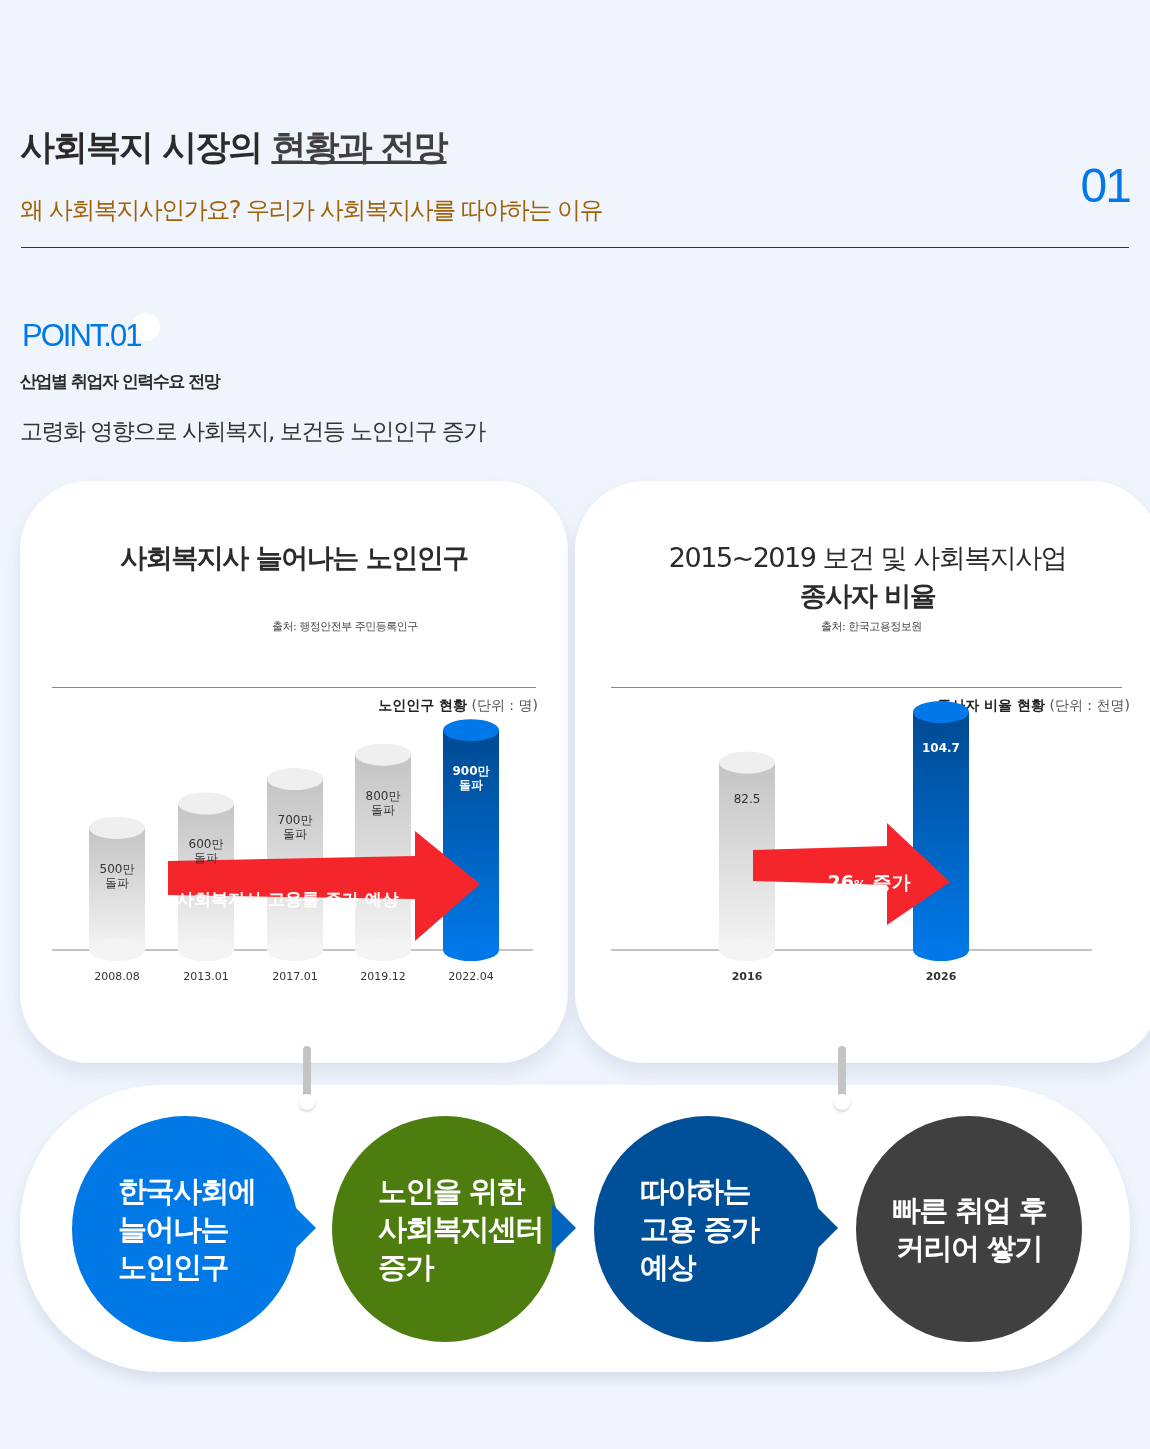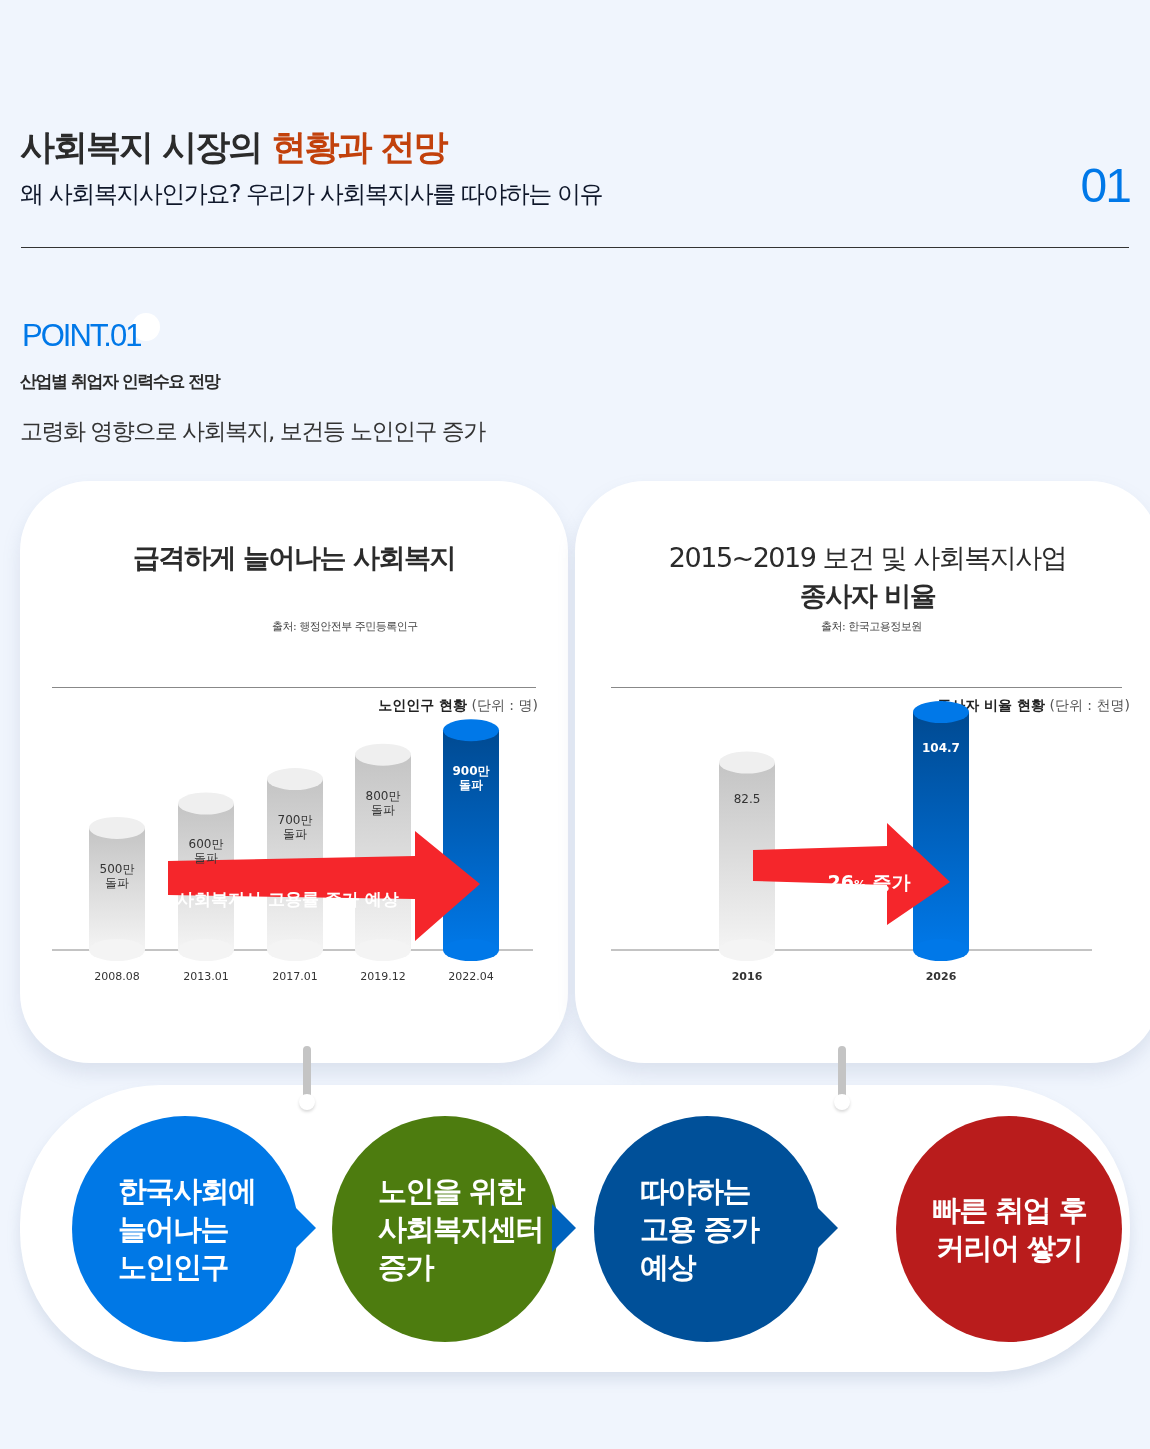--- a/index.html
+++ b/index.html
@@ -1,21 +1,21 @@
 <!DOCTYPE html>
 <html><head>
 <meta charset="utf-8">
 <style>
   * { box-sizing: border-box; margin: 0; padding: 0; }
   html, body { width: 1150px; height: 1449px; background: #f0f5fd; overflow: hidden; }
   body { font-family: "DejaVu Sans", "Liberation Sans", sans-serif; color: #2b2b2b; position: relative; }
 
   .header-title { position: absolute; left: 20px; top: 124px; font-size: 35px; font-weight: bold; letter-spacing: -2px; color: #2b2b2b; }
-  .header-title .accent { color: #c2410c; }
-  .header-sub { position: absolute; left: 20px; top: 178px; font-size: 24px; letter-spacing: -1.5px; color: #0f172a; }
+  .header-title .accent { color: #404040; text-decoration: underline; }
+  .header-sub { position: absolute; left: 20px; top: 194px; font-size: 24px; letter-spacing: -1.5px; color: #a16207; }
   .header-num { position: absolute; right: 20px; top: 158px; font-size: 48px; font-weight: 300; color: #0078e8; font-family: "Liberation Sans", sans-serif; letter-spacing: -2px; }
   .header-rule { position: absolute; left: 21px; right: 21px; top: 247px; height: 1px; background: #333; }
 
   .point-wrap { position: absolute; left: 22px; top: 318px; }
   .point-dot { position: absolute; left: 110px; top: -5px; width: 28px; height: 28px; border-radius: 50%; background: #fff; }
   .point-label { position: relative; font-family: "Liberation Sans", sans-serif; font-size: 31px; color: #0078e8; letter-spacing: -2px; }
   .point-title { position: absolute; left: 20px; top: 370px; font-size: 17px; font-weight: bold; letter-spacing: -1.5px; color: #2b2b2b; }
   .point-sub { position: absolute; left: 20px; top: 416px; font-size: 23px; letter-spacing: -1.5px; color: #333; }
 
   .card { position: absolute; top: 481px; width: 548px; height: 582px; background: #fff; border-radius: 70px; box-shadow: 0 10px 18px rgba(120,140,170,0.18); }
@@ -55,21 +55,21 @@
 
 <div class="point-wrap">
   <div class="point-dot"></div>
   <div class="point-label">POINT.01</div>
 </div>
 <div class="point-title">산업별 취업자 인력수요 전망</div>
 <div class="point-sub">고령화 영향으로 사회복지, 보건등 노인인구 증가</div>
 
 <div class="card card-left">
   <div class="card-title">
-    <div class="b">급격하게 늘어나는 사회복지</div>
+    <div class="b">사회복지사 늘어나는 노인인구</div>
   </div>
   <div class="card-source">출처: 행정안전부 주민등록인구</div>
   <div class="top-rule"></div>
   <div class="unit-label">
     <b>노인인구 현황</b>
     <span class="s">(단위 : 명)</span>
   </div>
   <svg class="chart" id="chart0" width="548" height="582">
       <defs>
         <linearGradient id="chart0-gray" x1="0" y1="0" x2="0" y2="1">
@@ -181,16 +181,16 @@
 사회복지센터
 증가</div>
   <div class="tail" style="border-left-color: rgb(0, 99, 190);"></div>
 </div>
 <div class="bubble" id="b2" style="left: 594px; background: rgb(0, 80, 153);">
   <div class="txt">따야하는
 고용 증가
 예상</div>
   <div class="tail" style="border-left-color: rgb(0, 80, 153);"></div>
 </div>
-<div class="bubble center" id="b3" style="left: 896px; background: #b91c1c;">
+<div class="bubble center" id="b3" style="left: 856px; background: #404040;">
   <div class="txt">빠른 취업 후
 커리어 쌓기</div>
 </div>
 
 </body></html>

